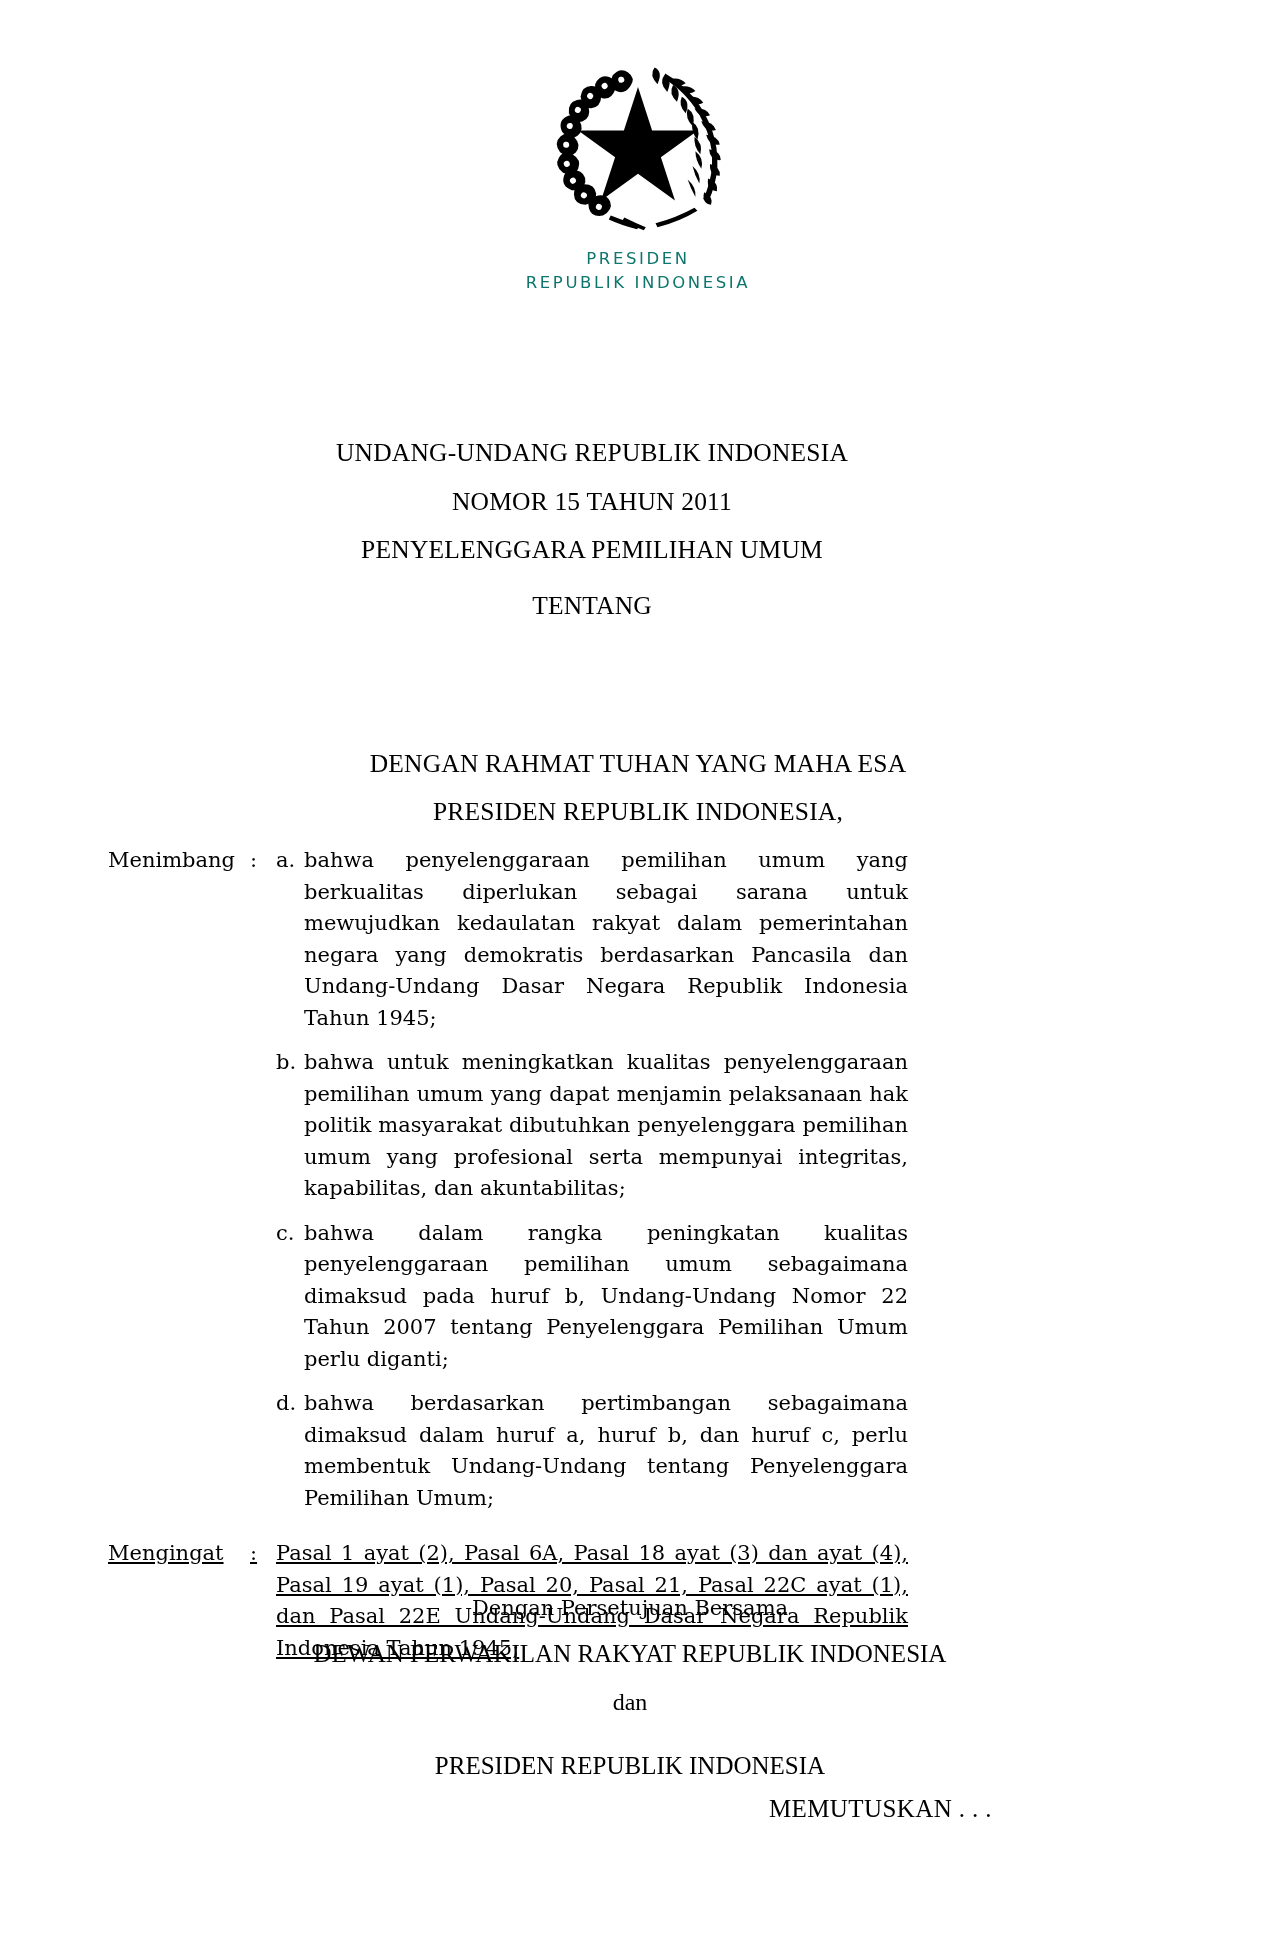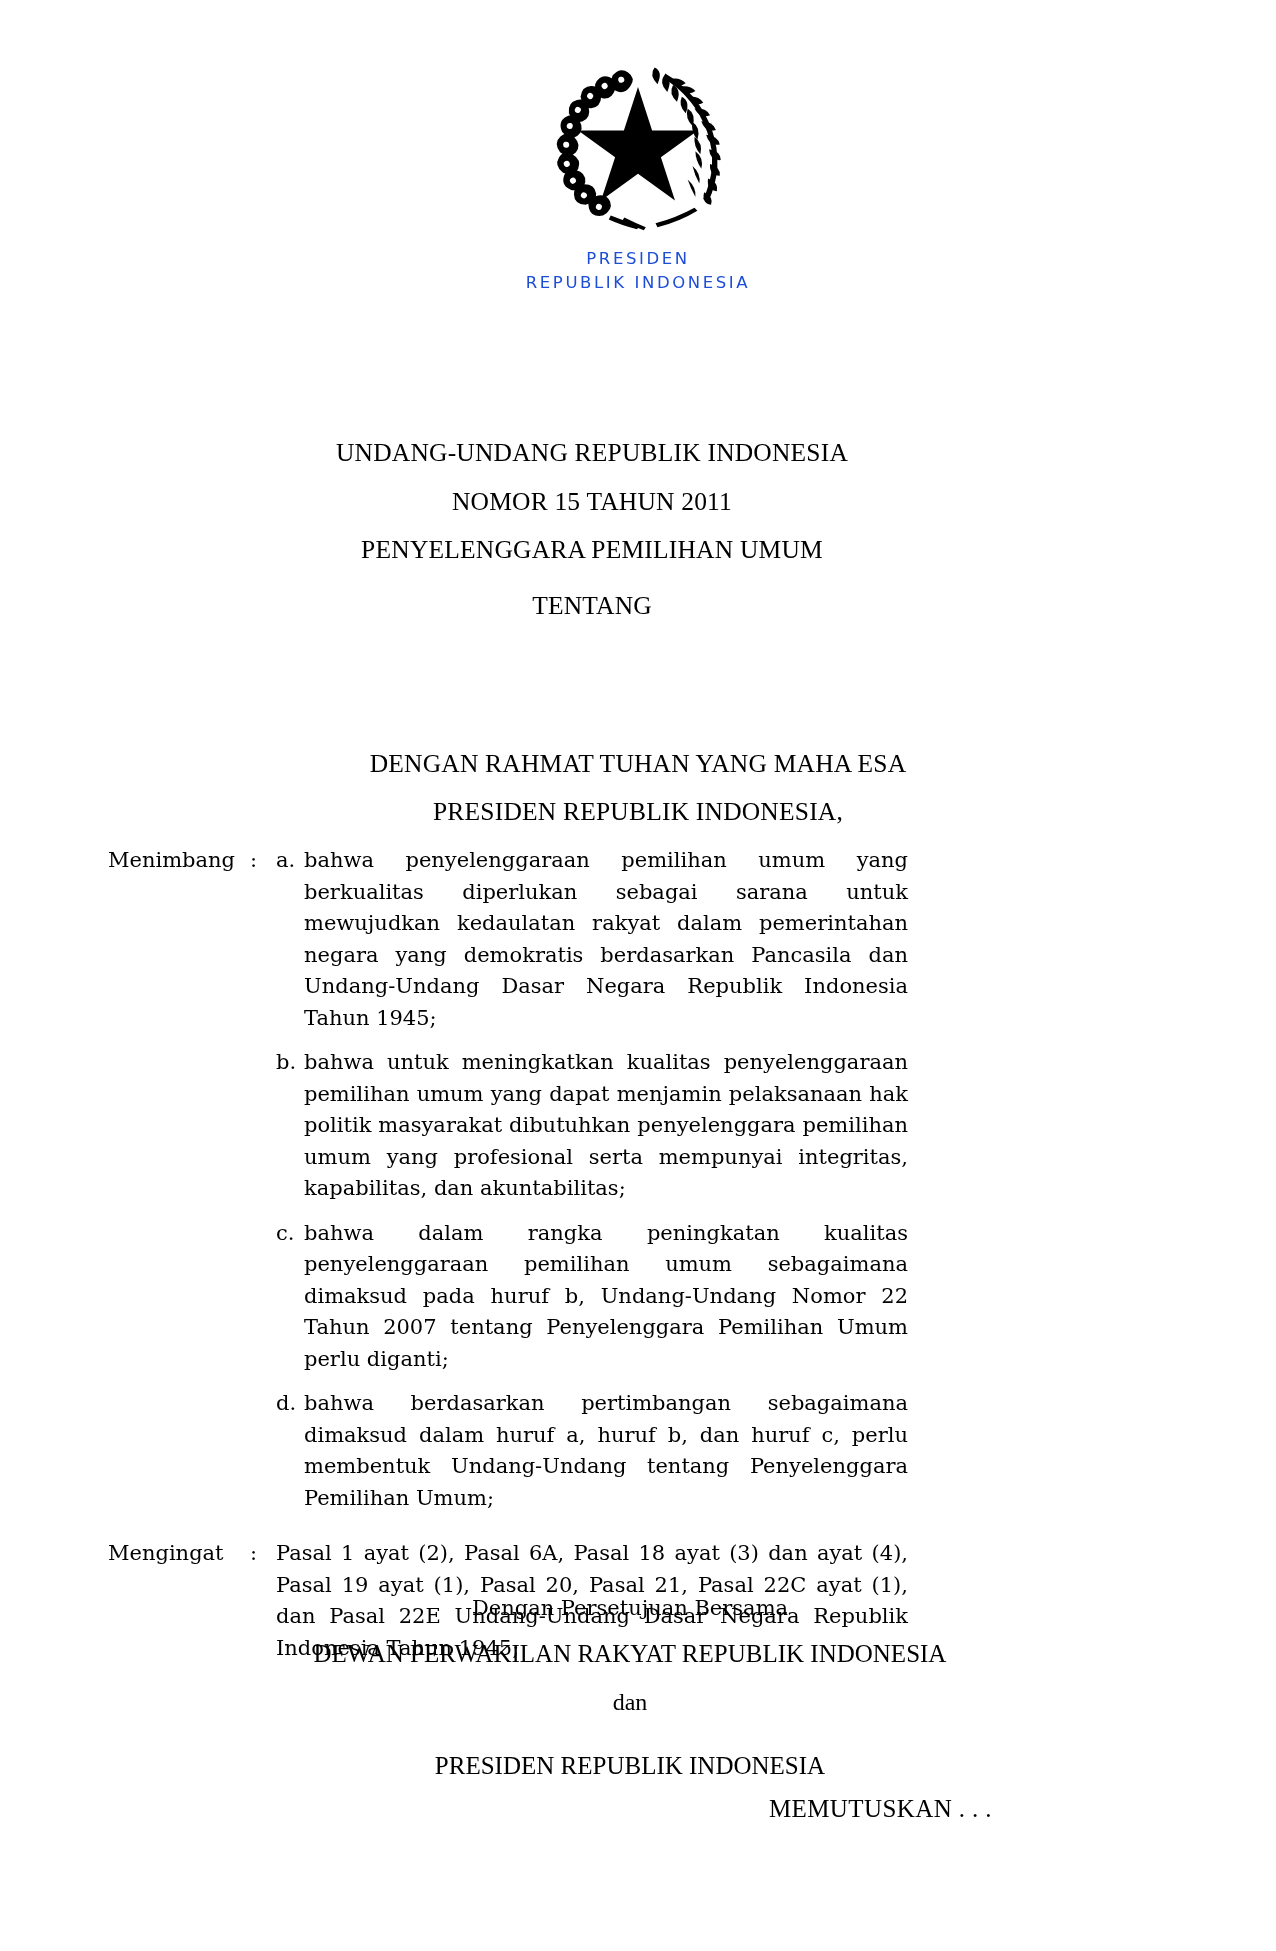--- a/index.html
+++ b/index.html
@@ -36,21 +36,21 @@
     margin: 0 auto;
     width: 200px;
     height: 185px;
   }
   .emblem-caption {
     margin-top: 10px;
     font-family: "DejaVu Sans", "Liberation Sans", sans-serif;
     font-size: 16.5px;
     letter-spacing: 2.6px;
     line-height: 1.45;
-    color: #1d4ed8;
+    color: #0f766e;
     font-weight: 400;
   }
   .emblem-caption div { white-space: nowrap; }
 
   
   .title-block {
     position: absolute;
     top: 440px;
     left: 0;
     width: 1184px;
@@ -122,21 +122,21 @@
     text-align: justify;
     text-justify: inter-word;
     hyphens: none;
   }
 
   .plain-text {
     text-align: justify;
     text-justify: inter-word;
   }
 
-  .mengingat-row { margin-top: 24px; }
+  .mengingat-row { margin-top: 24px; text-decoration: underline; }
 
   
   .agreement-block {
     position: absolute;
     top: 1598px;
     left: 0;
     width: 1260px;
     text-align: center;
     font-family: "DejaVu Serif", "Liberation Serif", serif;
     font-size: 21px;

